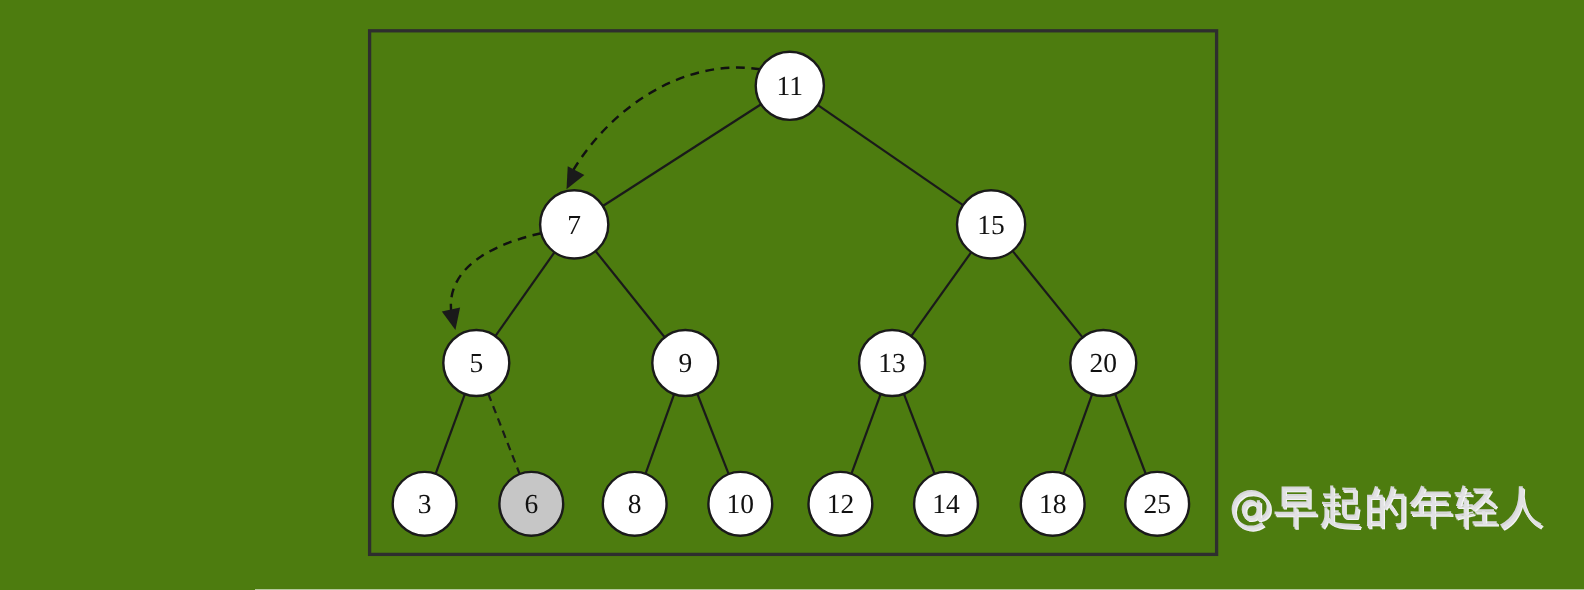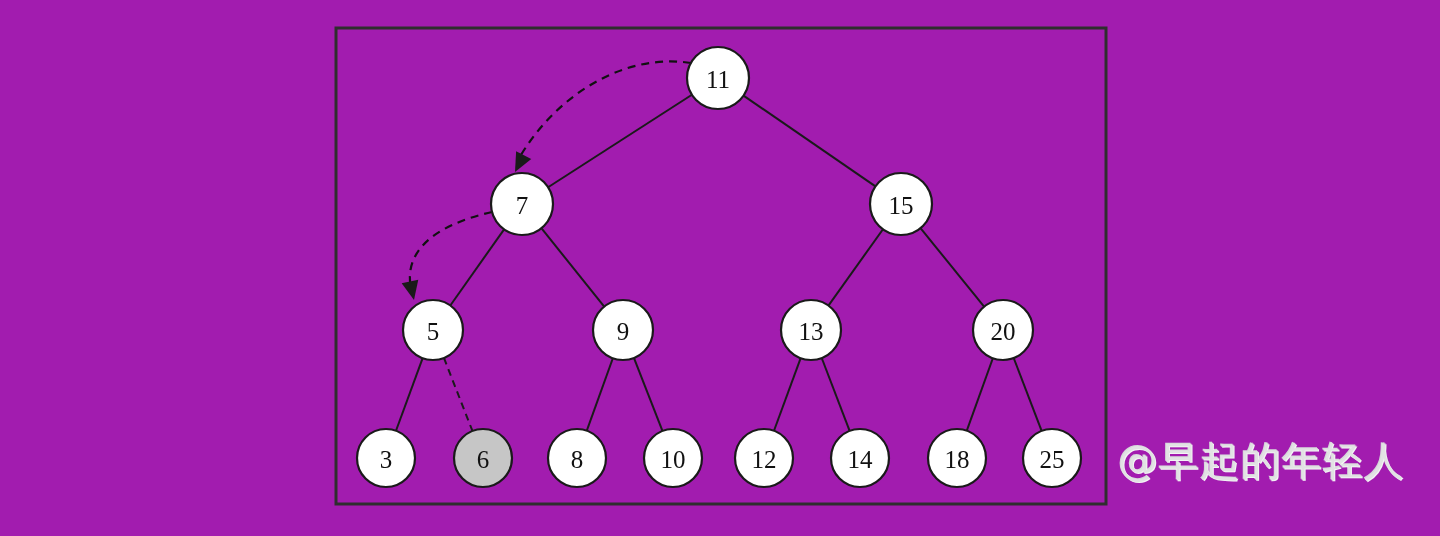--- a/index.html
+++ b/index.html
@@ -5,21 +5,21 @@
   html, body {
     margin: 0;
     padding: 0;
     background: #ffffff;
     font-family: "Liberation Serif", "DejaVu Serif", serif;
   }
   #canvas {
     position: relative;
     width: 1440px;
     height: 536px;
-    background: #a21caf;
+    background: #4d7c0f;
     overflow: hidden;
   }
   #figure-svg {
     position: absolute;
     top: 0;
     left: 0;
     width: 1440px;
     height: 536px;
   }
   .node-circle {

